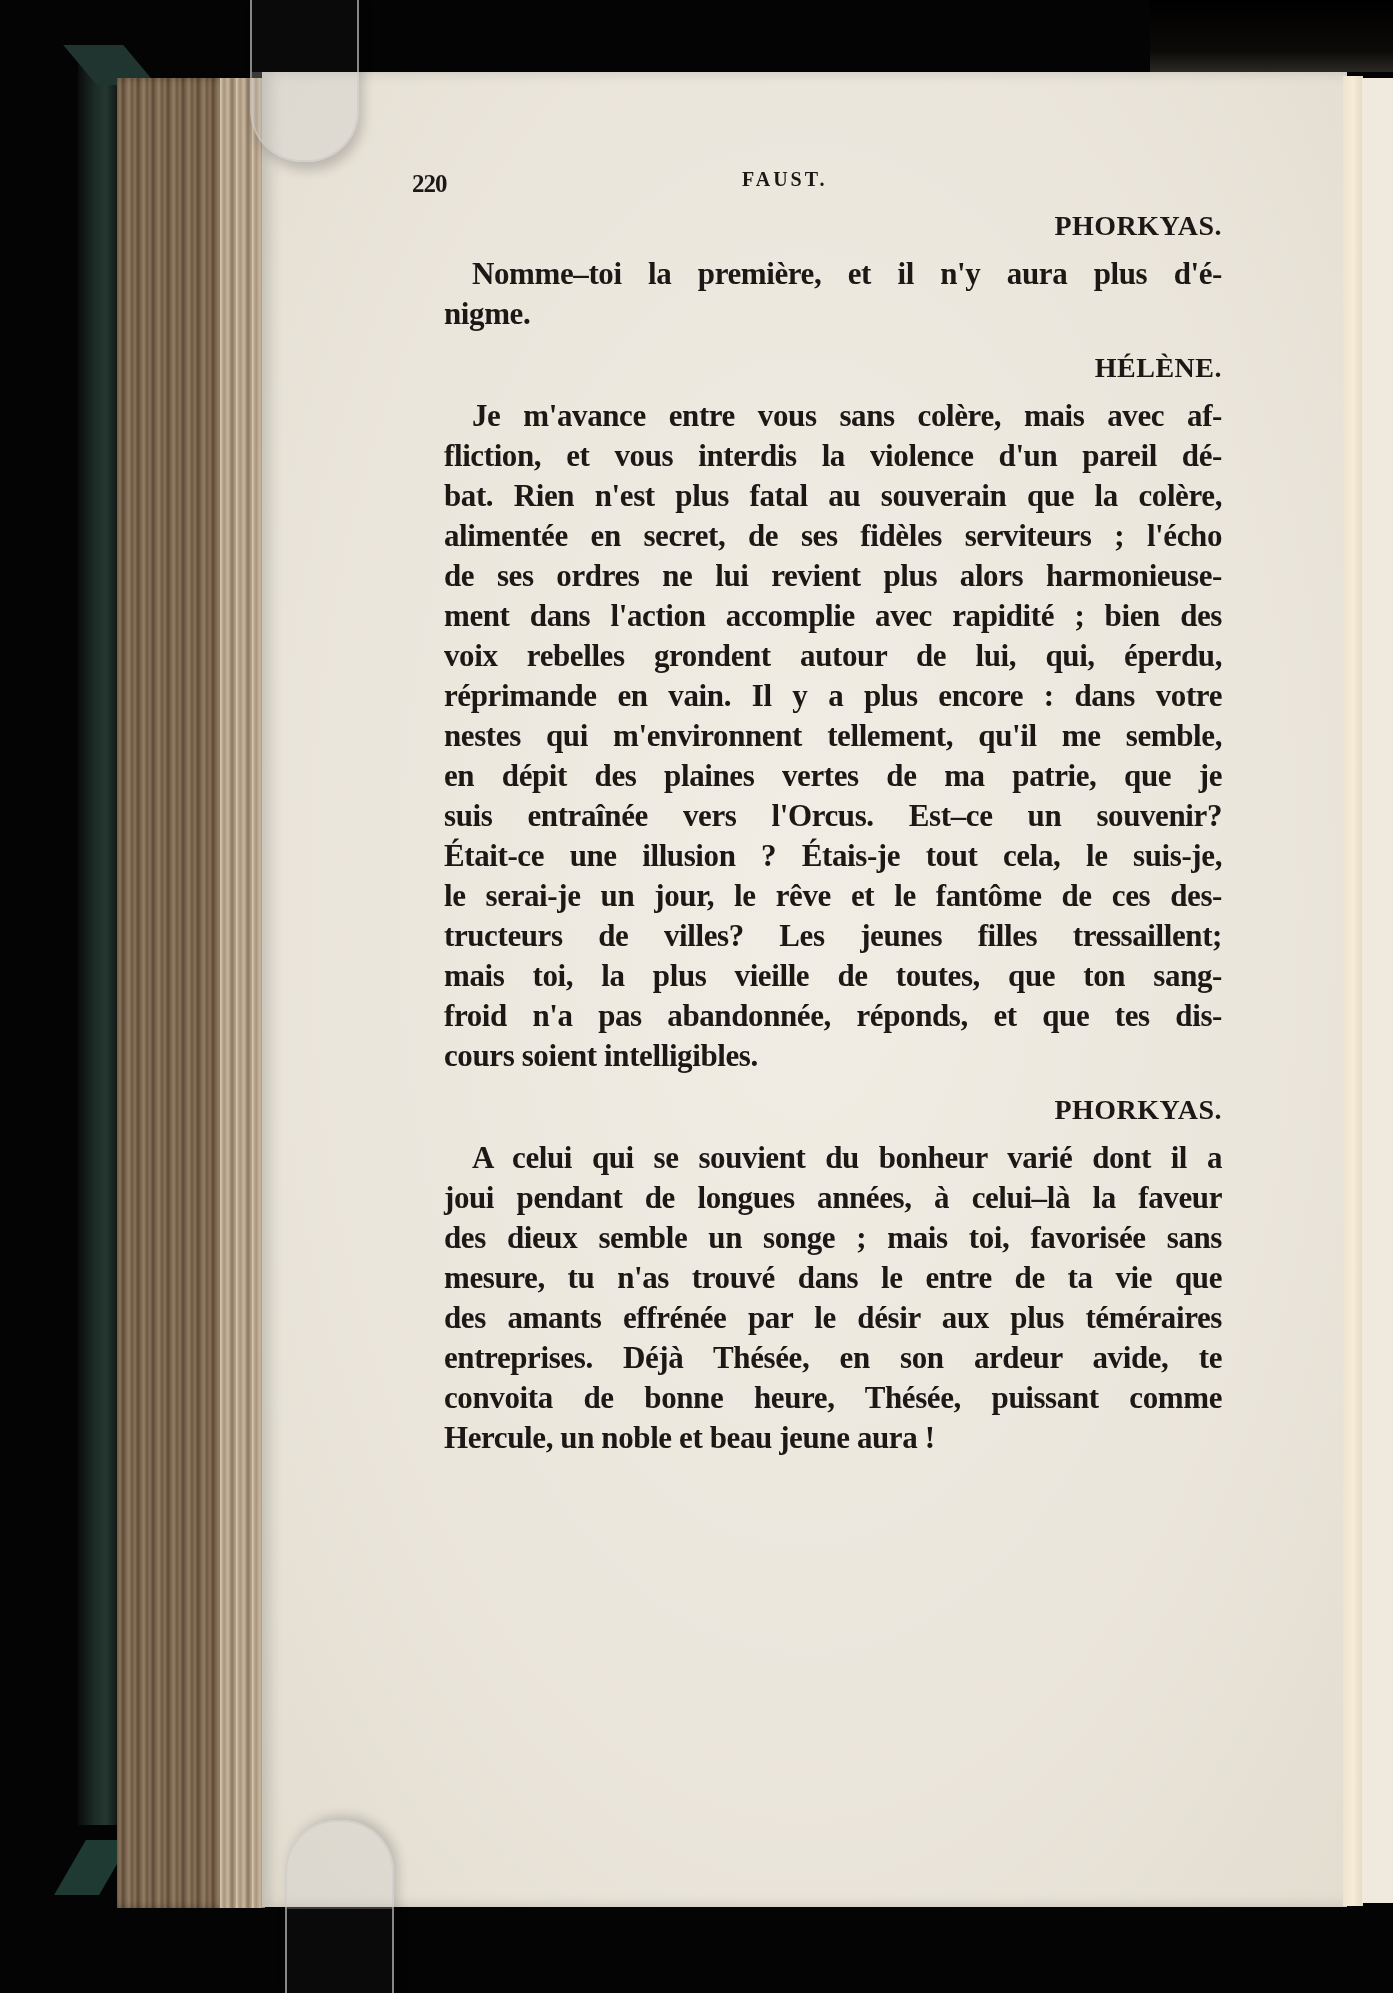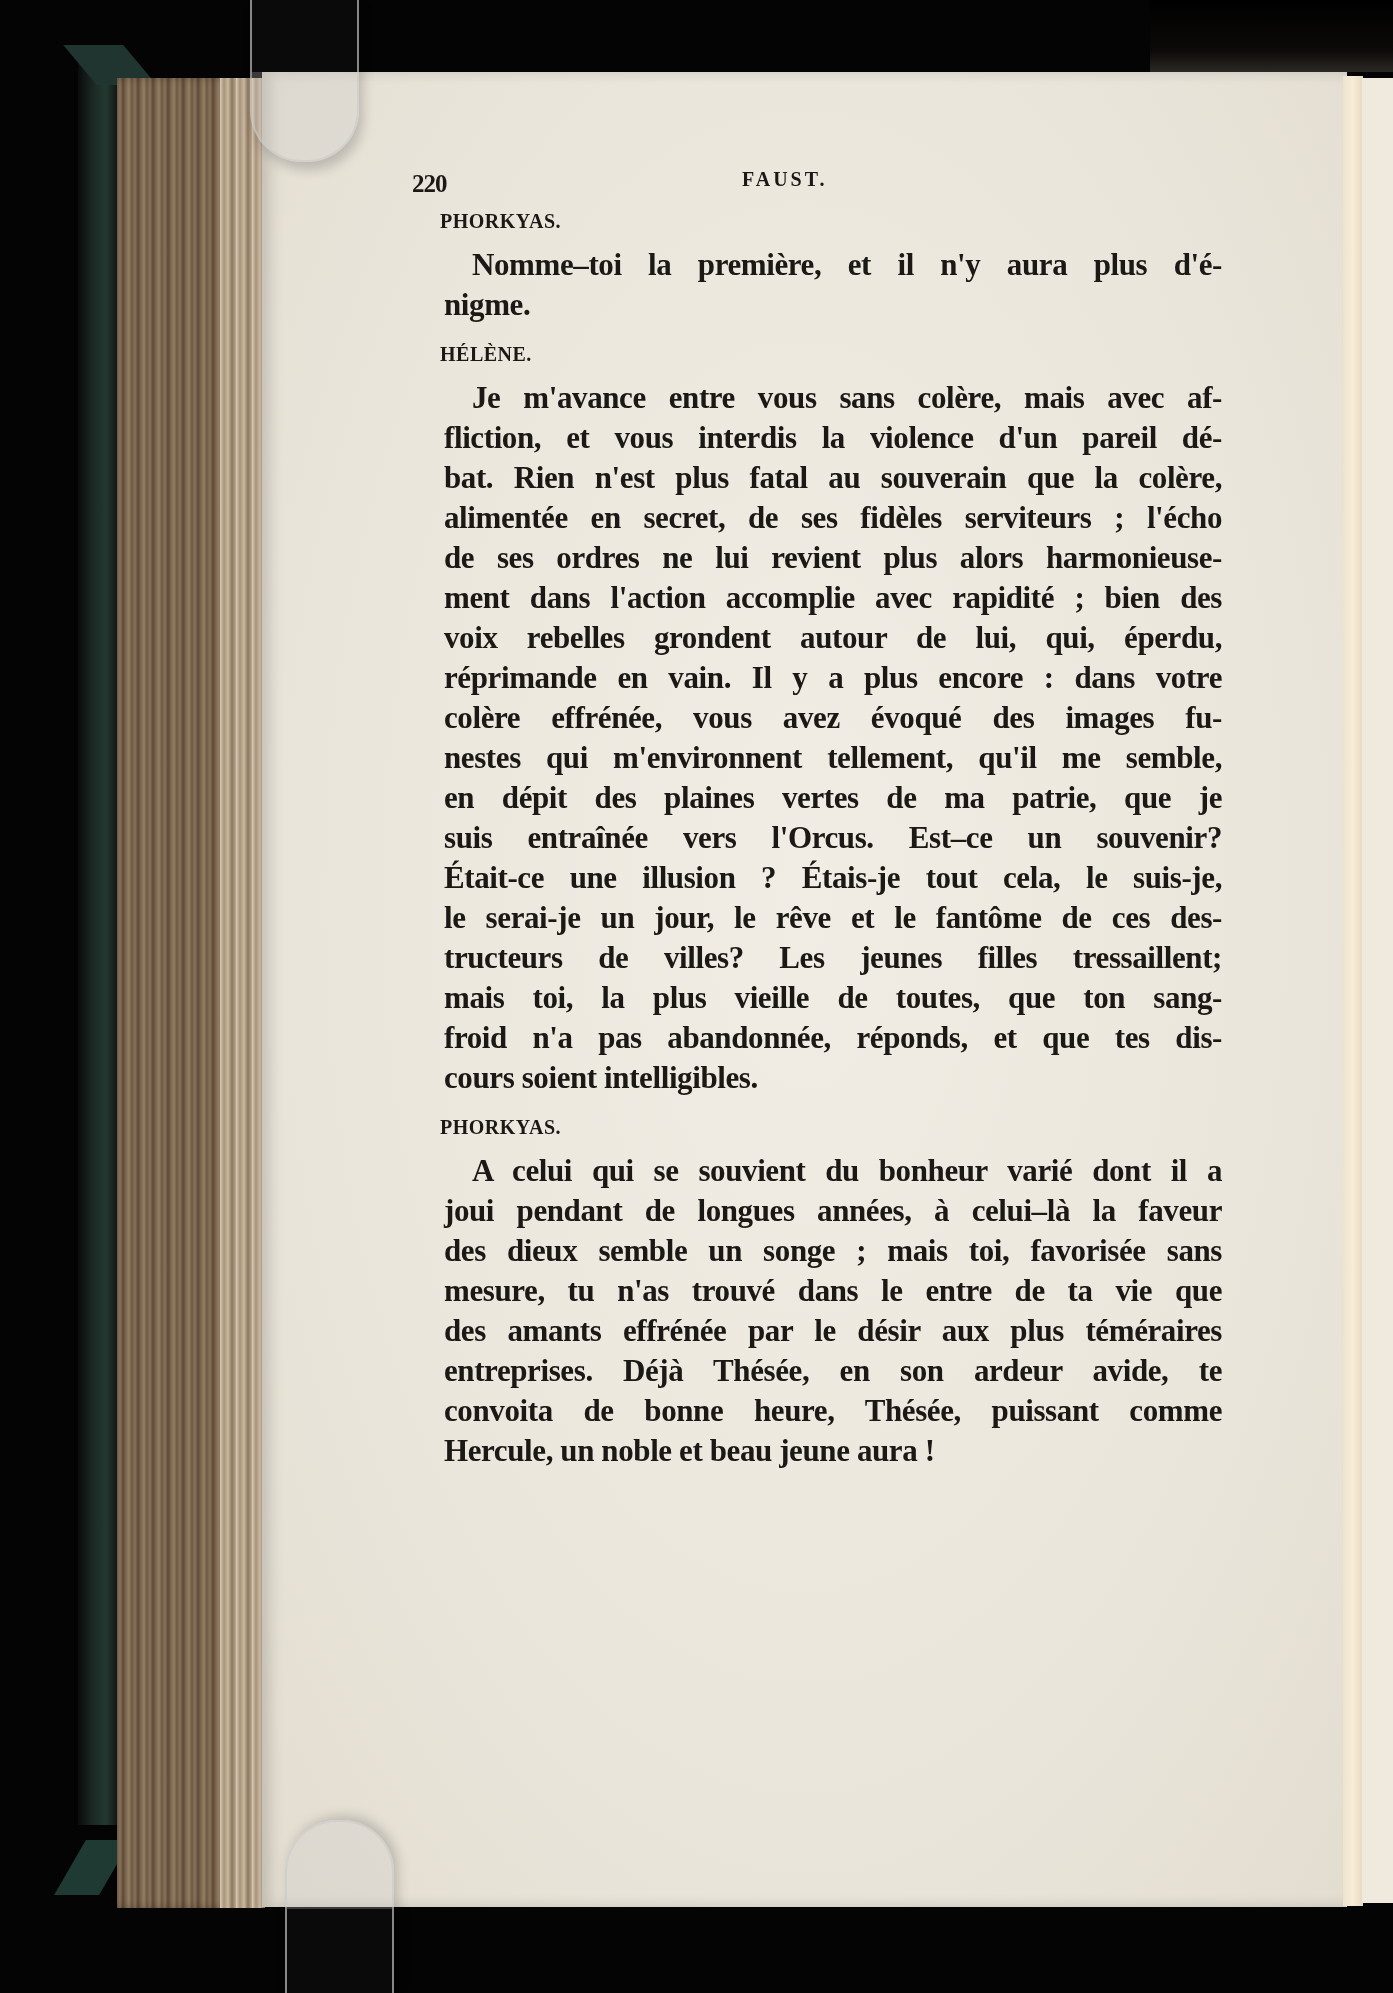--- a/index.html
+++ b/index.html
@@ -68,21 +68,21 @@
   .clip-bottom::after {
     content: ""; position: absolute; left: 0; right: 0; bottom: 0; height: 86px; background: #0b0a0a;
   }
   .text-block {
     position: absolute; left: 412px; top: 158px; width: 810px; color: #1b1815;
   }
   .running-head { position: relative; height: 46px; font-weight: bold; font-size: 25px; }
   .page-number { position: absolute; left: 0; top: 12px; letter-spacing: -1px; }
   .running-title { position: absolute; left: 330px; top: 10px; letter-spacing: 3px; font-size: 20px; }
   .speaker {
-    text-align: left; font-weight: bold; font-size: 20px; letter-spacing: 0.5px;
+    text-align: right; font-weight: bold; font-size: 28px; letter-spacing: 0.5px;
     margin: 6px 0 12px 0; padding-left: 28px;
   }
   .para {
     font-size: 31px; font-weight: bold; line-height: 40px; text-align: justify;
     margin: 0 0 18px 0; font-stretch: condensed; letter-spacing: -0.4px;
   }
   .para .line { display: block; text-align: justify; text-align-last: justify; white-space: nowrap; margin-left: 32px; }
   .para .line.last { text-align-last: left; }
   .para .line.indent { padding-left: 28px; }
 </style>
@@ -112,21 +112,20 @@
       <div class="speaker">HÉLÈNE.</div>
       <div class="para">
         <span class="line indent">Je m'avance entre vous sans colère, mais avec af-</span>
         <span class="line">fliction, et vous interdis la violence d'un pareil dé-</span>
         <span class="line">bat. Rien n'est plus fatal au souverain que la colère,</span>
         <span class="line">alimentée en secret, de ses fidèles serviteurs ; l'écho</span>
         <span class="line">de ses ordres ne lui revient plus alors harmonieuse-</span>
         <span class="line">ment dans l'action accomplie avec rapidité ; bien des</span>
         <span class="line">voix rebelles grondent autour de lui, qui, éperdu,</span>
         <span class="line">réprimande en vain. Il y a plus encore : dans votre</span>
-        <span class="line">colère effrénée, vous avez évoqué des images fu-</span>
         <span class="line">nestes qui m'environnent tellement, qu'il me semble,</span>
         <span class="line">en dépit des plaines vertes de ma patrie, que je</span>
         <span class="line">suis entraînée vers l'Orcus. Est–ce un souvenir?</span>
         <span class="line">Était-ce une illusion ? Étais-je tout cela, le suis-je,</span>
         <span class="line">le serai-je un jour, le rêve et le fantôme de ces des-</span>
         <span class="line">tructeurs de villes? Les jeunes filles tressaillent;</span>
         <span class="line">mais toi, la plus vieille de toutes, que ton sang-</span>
         <span class="line">froid n'a pas abandonnée, réponds, et que tes dis-</span>
         <span class="line last">cours soient intelligibles.</span>
       </div>

